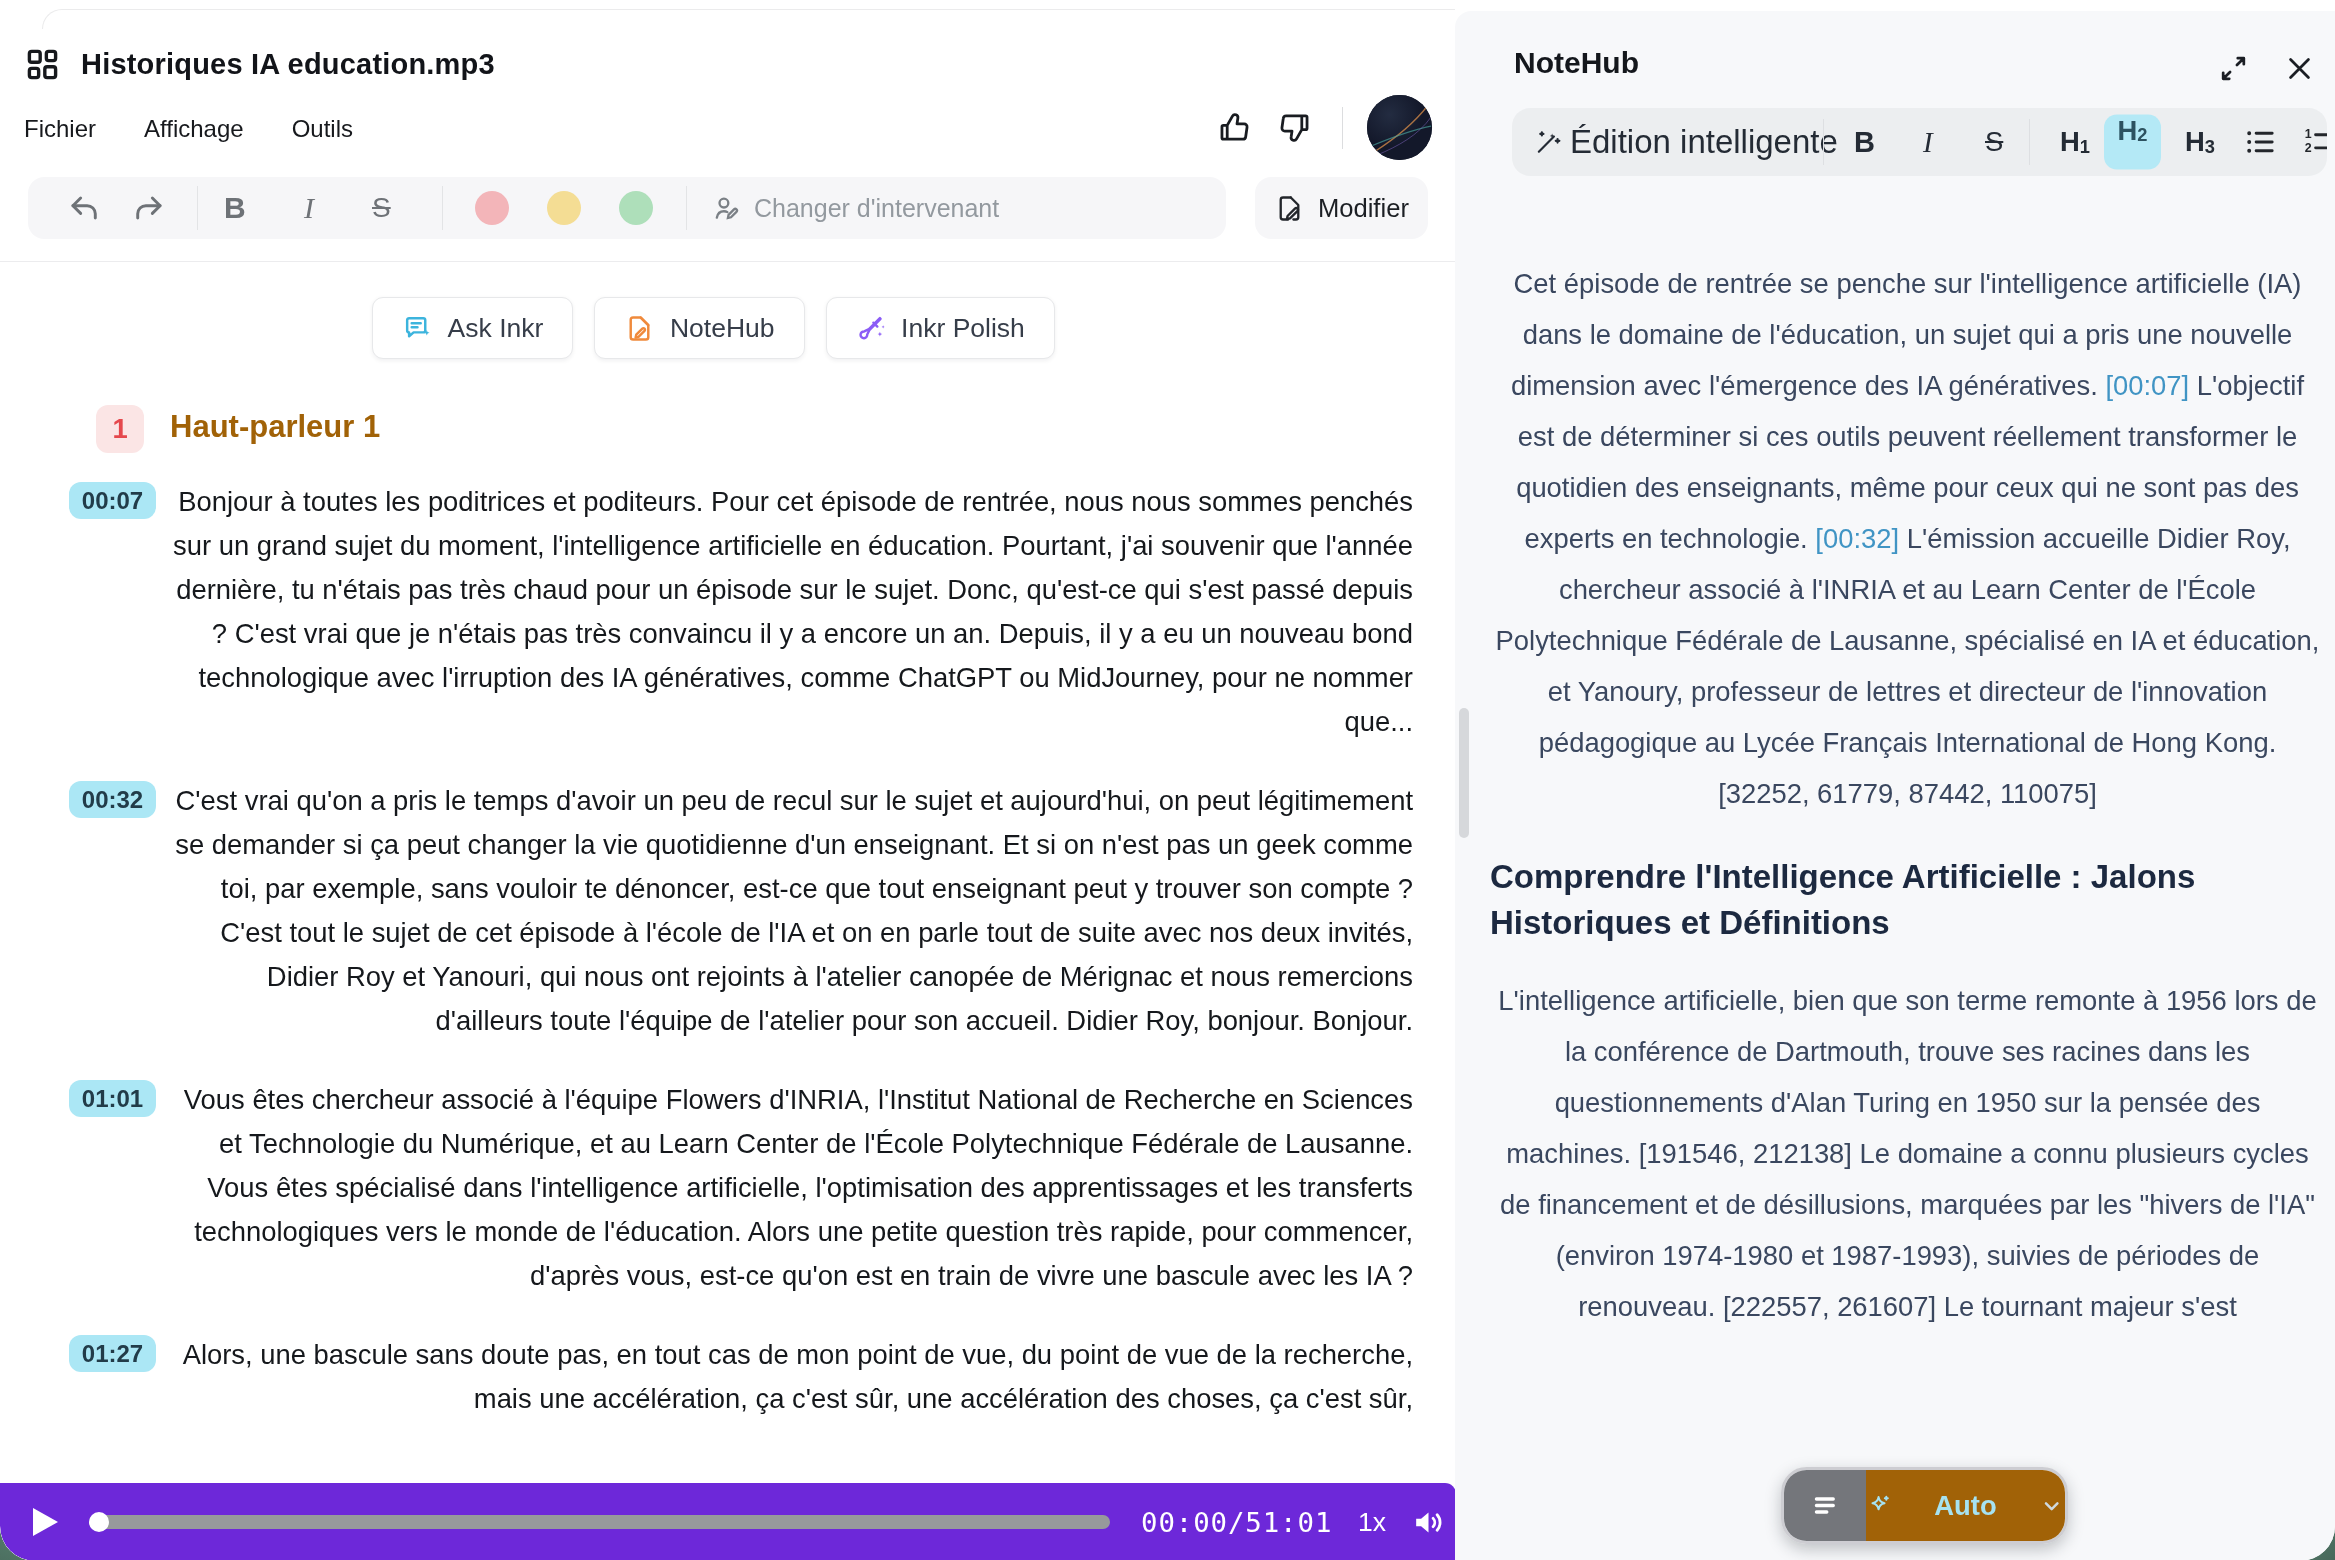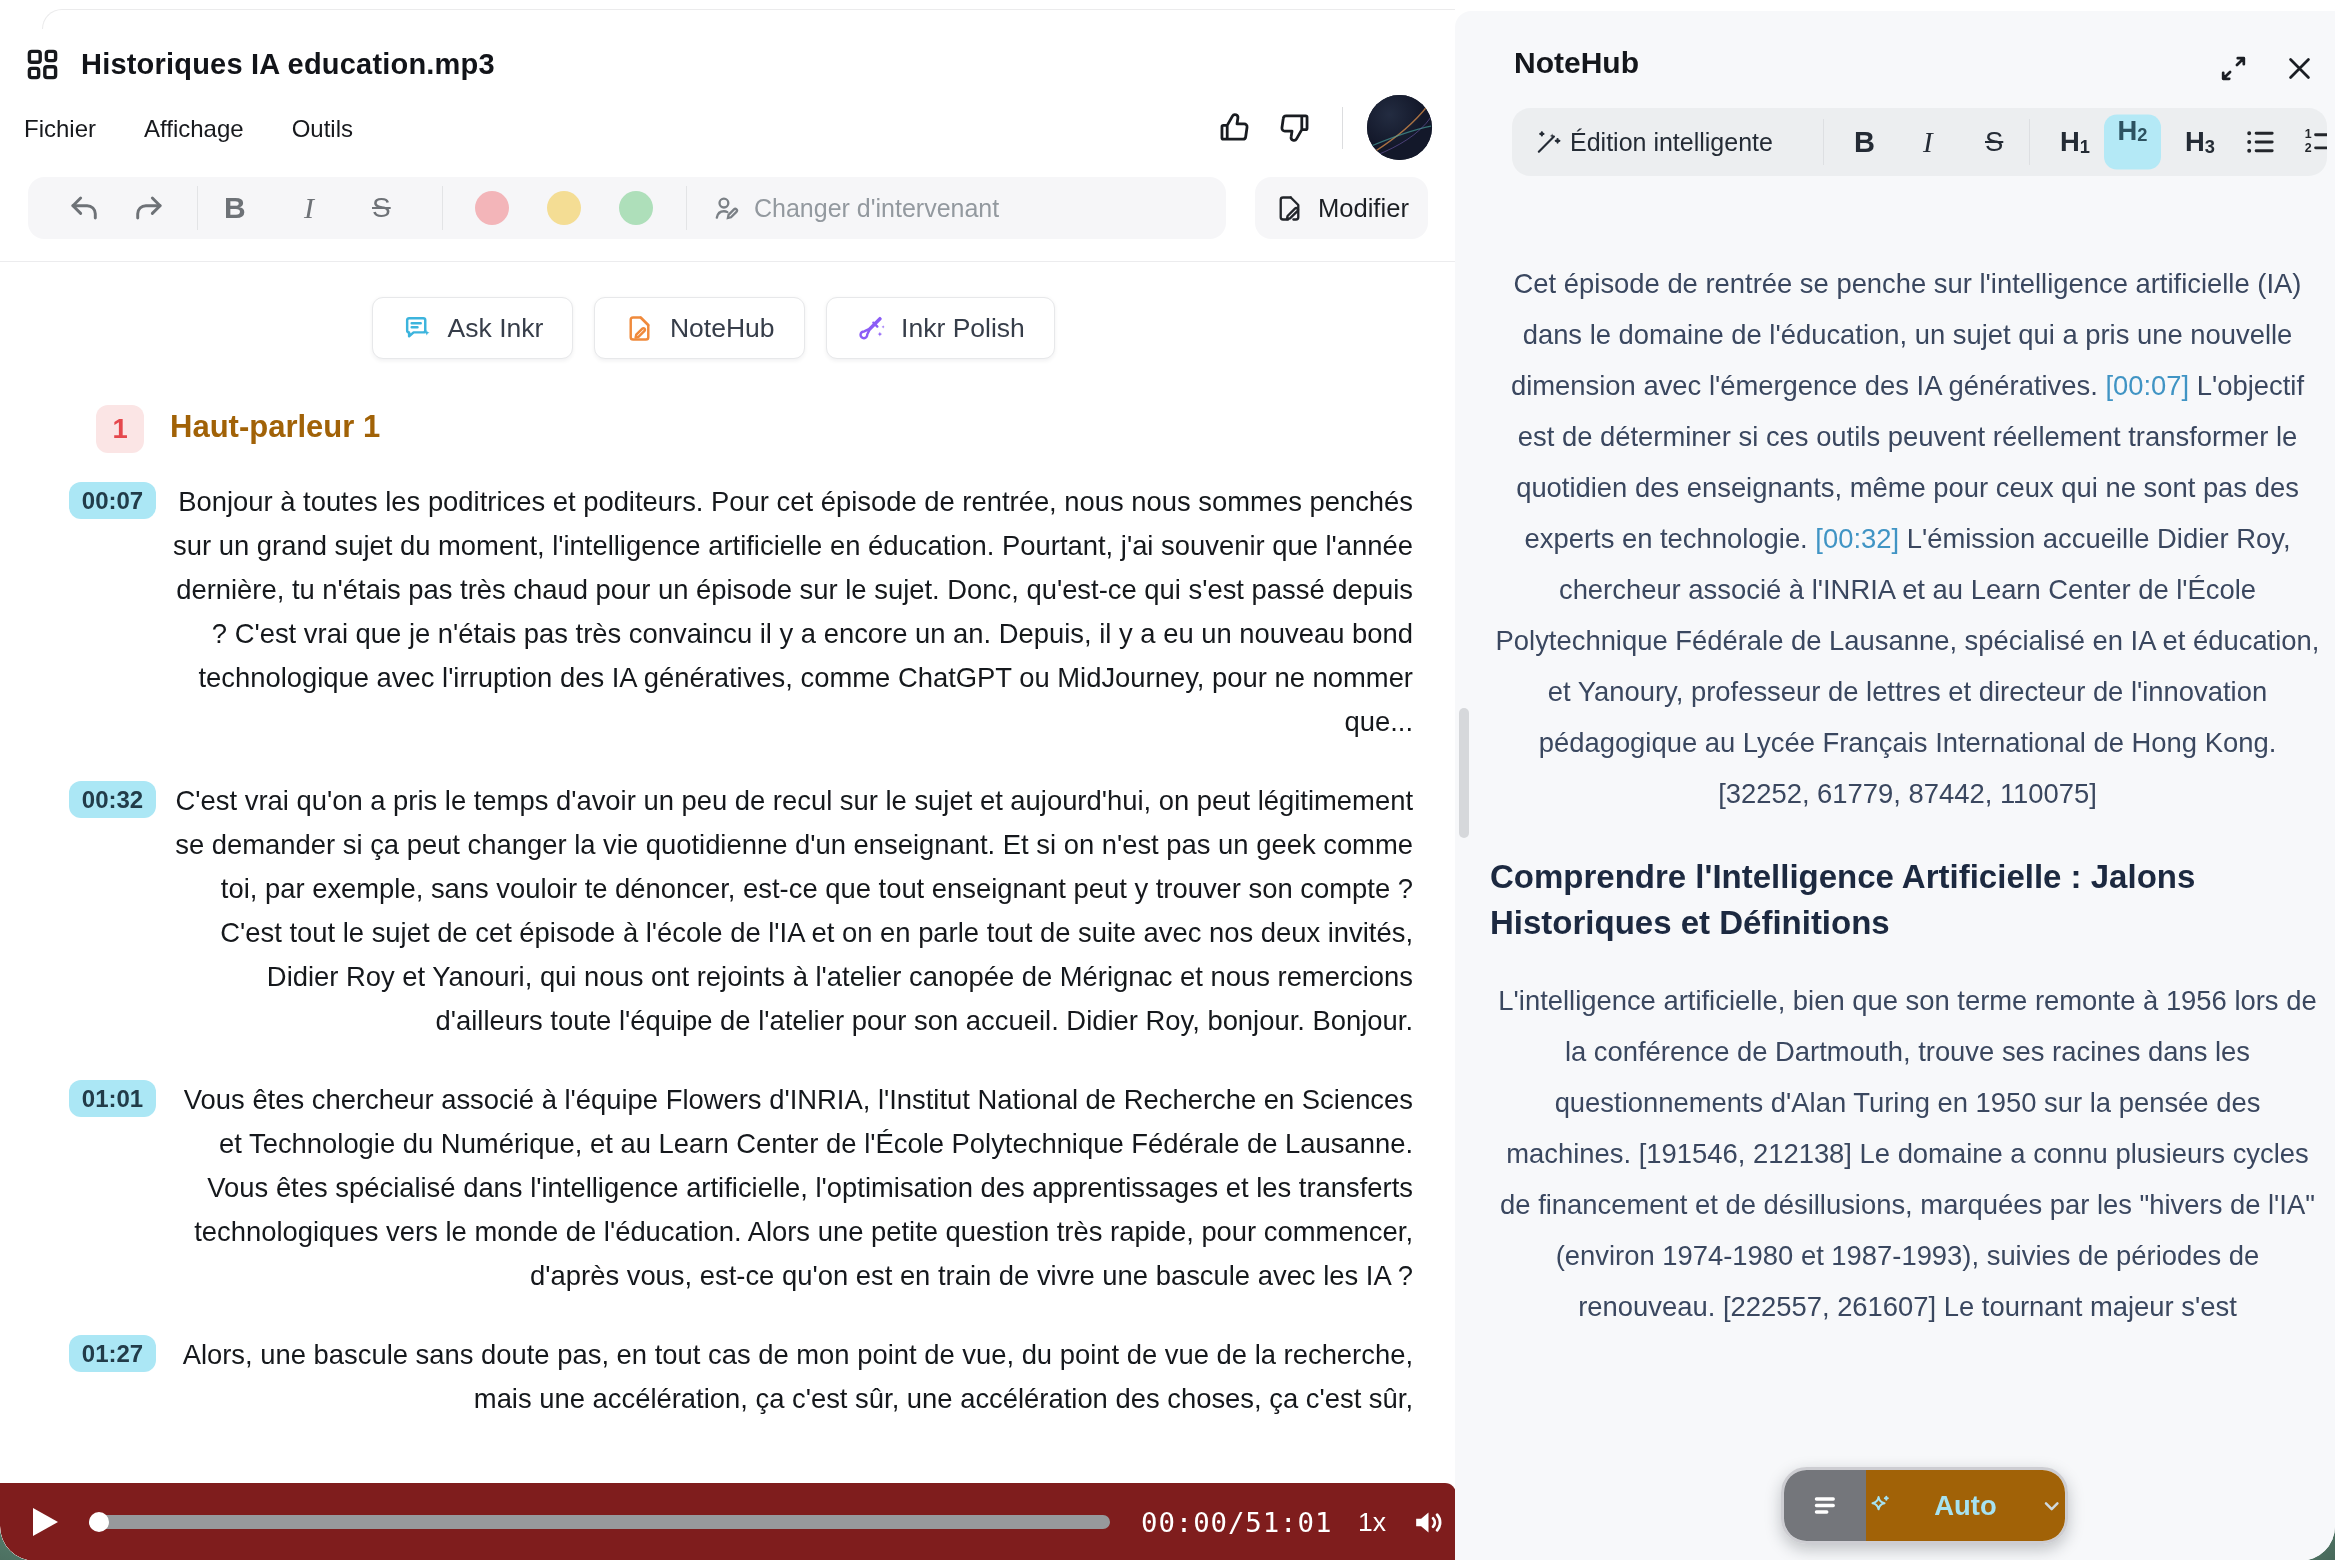--- a/index.html
+++ b/index.html
@@ -60,21 +60,21 @@
   .speaker-badge { position:absolute; left:96px; top:0; width:48px; height:48px; background:#fbe5e5;
                    color:#e5484d; border-radius:12px; display:flex; align-items:center; justify-content:center;
                    font-size:27.4px; font-weight:700; }
   .speaker-name { position:absolute; left:170px; top:3.7px; font-size:31px; font-weight:700; color:#a16207; }
   .t-row { position:relative; margin-bottom:35px;text-align:right; }
   .t-chip { position:absolute; left:69px; top:2.7px; min-width:77px; height:37px; padding:0 12.8px;
             background:#abe7f5; color:#223c49; border-radius:12px; display:flex; align-items:center;
             justify-content:center; font-size:24px; font-weight:600; }
   .t-text { margin:0 42px 0 170px; font-size:27.4px; line-height:44px; color:#15181c; }
 
-  .player { position:absolute; left:0; bottom:0; width:1456px; height:78px; background:#7f1d1d;
+  .player { position:absolute; left:0; bottom:0; width:1456px; height:78px; background:#6d28d9;
             border-radius:0 11px 0 35px; display:flex; align-items:center; }
   .play-btn { margin-left:33px; width:0; height:0; border-left:25px solid #fff;
               border-top:14.6px solid transparent; border-bottom:14.6px solid transparent; }
   .track-wrap { position:relative; margin-left:31px; width:1021px; height:20px; }
   .track { position:absolute; top:2.7px; left:0; right:0; height:14.6px; background:#97999c; border-radius:8.2px; }
   .knob { position:absolute; left:0; top:0; width:20px; height:20px; background:#fff; border-radius:50%; }
   .time { margin-left:31px; font-family:"DejaVu Sans Mono",monospace; font-size:27.4px; color:#fff; letter-spacing:0.9px; }
   .speed { margin-left:25.6px; font-size:26.5px; color:#fff; }
   .vol { margin-left:24px; color:#fff; display:flex; align-items:center; }
 
@@ -88,21 +88,21 @@
   .p-expand { left:2215px; } .p-close { left:2282px; }
   .p-expand,.p-close { left:auto; } 
   .panel .p-expand { position:absolute; left:758px; }
   .panel .p-close { position:absolute; left:824px; }
 
   .panel-toolbar { position:absolute; left:57px; top:97px; width:815px; height:68px; background:#eceef0;
                    border-radius:18.3px; overflow:hidden; }
   .pt { position:absolute; top:50%; transform:translateY(-50%); display:flex; align-items:center;
         color:#242b35; }
   .pt-sep { position:absolute; top:11px; width:0.9px; height:46px; background:#dddfe2; }
-  .smart-label { font-size:25px; color:#242b35; }
+  .smart-label { font-size:33px; color:#242b35; }
   .pfmt-b { font-size:29px; font-weight:700; }
   .pfmt-i { font-size:29px; font-style:italic; font-family:"Liberation Serif","DejaVu Serif",serif; }
   .pfmt-s { font-size:27.4px; text-decoration:line-through; }
   .hh { font-size:27.4px; font-weight:600; display:flex; align-items:baseline; }
   .hh sub { font-size:18.3px; font-weight:700; transform:translateY(1.8px); }
   .h2-chip { background:#b4e9f6; border-radius:12.8px; width:57px; height:55px; justify-content:center; color:#2d5260; }
 
   .panel-body { position:absolute; left:35px; right:11px; top:247px; }
   .panel-body h1 { font-size:37px; line-height:53px; font-weight:700; color:#1c2940; margin-bottom:40px; letter-spacing:0.2px; }
   .panel-body h2 { font-size:33px; line-height:46px; font-weight:700; color:#1c2940; margin-bottom:29px; }

